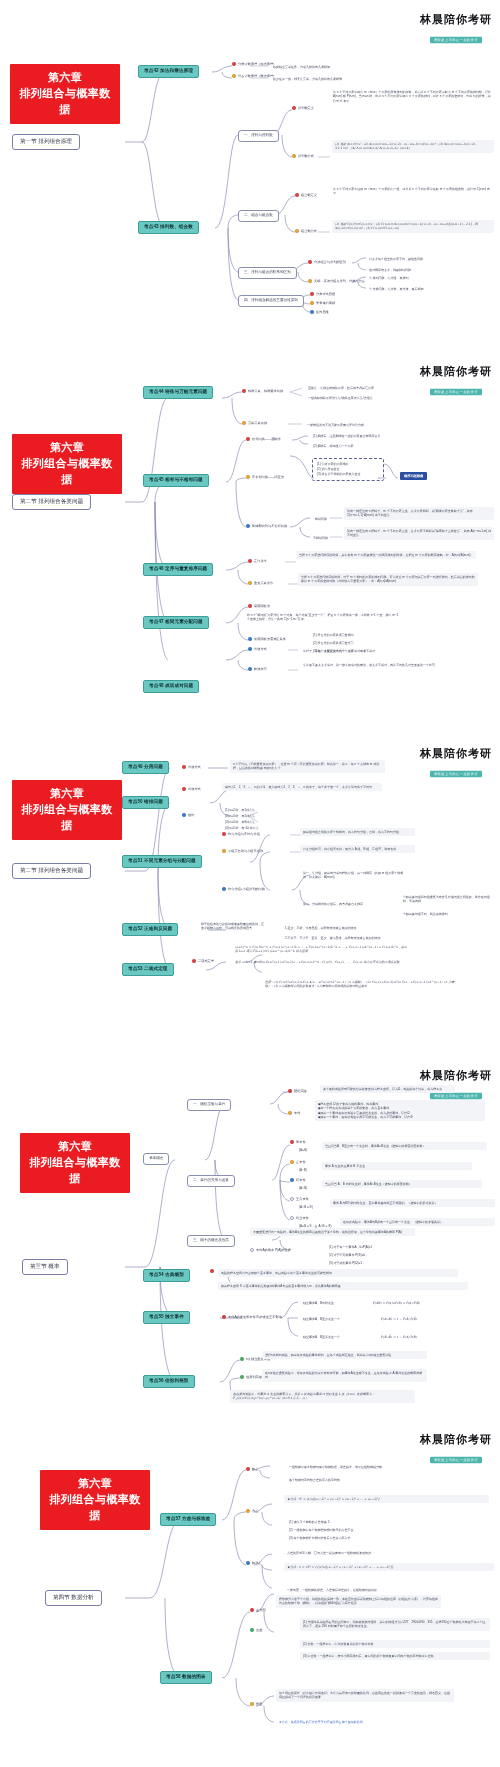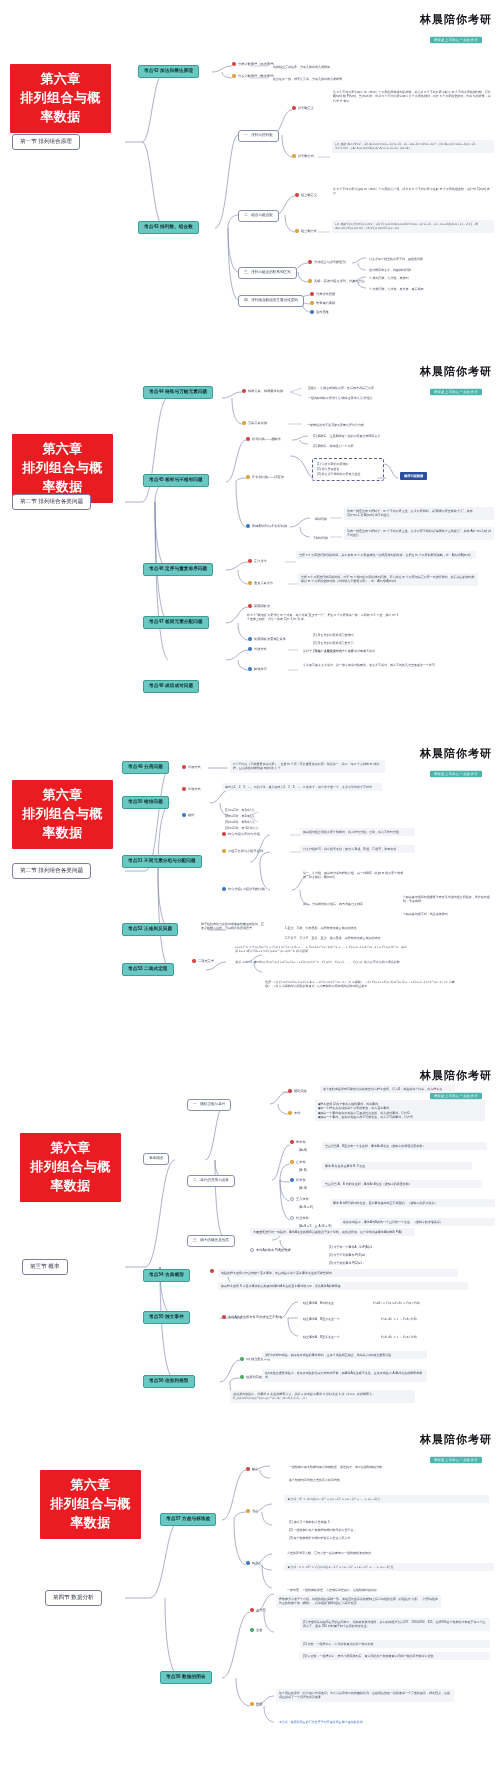--- a/index.html
+++ b/index.html
@@ -34,23 +34,23 @@
   }
 
   
   .chapter {
     position:absolute;
     background:#ea1c22; color:#ffffff;
     text-align:center;
     font-weight:bold;
     padding:6px 4px;
     line-height:1.45;
-    font-size:13px;
+    font-size:11px;
     letter-spacing:.4px;
-    width:101px;
+    width:110px;
     border-radius:1px;
   }
   .chapter .l1 { display:block; }
   .chapter .l2 { display:block; }
 
   
   .rootnode {
     position:absolute;
     border:1px solid #7b7fa8;
     border-radius:3px;

